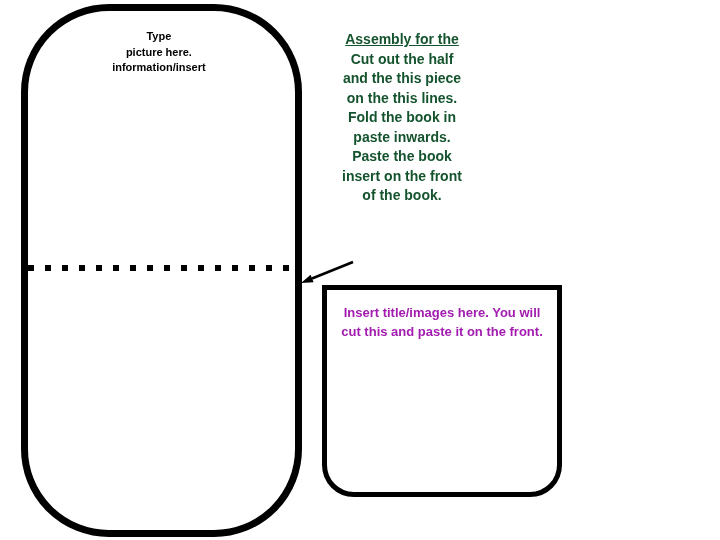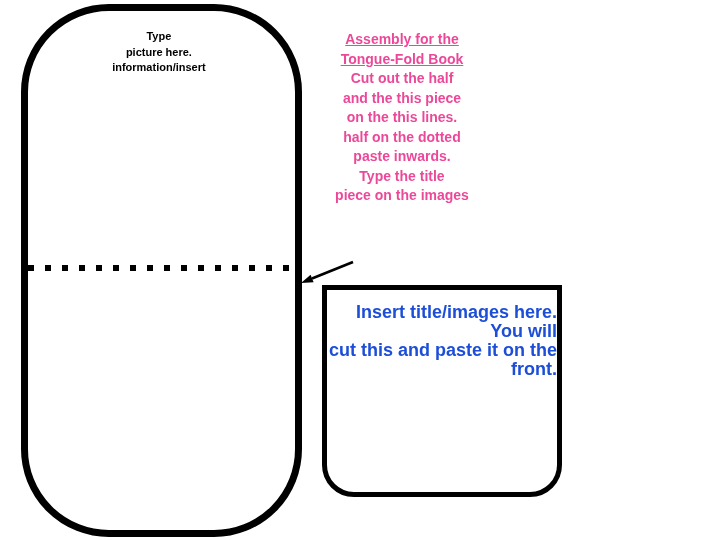--- a/index.html
+++ b/index.html
@@ -63,21 +63,21 @@
   
   .instructions {
     position: absolute;
     left: 332px;
     top: 30px;
     width: 140px;
     text-align: center;
     font-weight: bold;
     font-size: 14px;
     line-height: 19.5px;
-    color: #ec4899;
+    color: #14532d;
   }
   .instructions-title {
     text-decoration: underline;
   }
   
   .title-piece {
     position: absolute;
     left: 322px;
     top: 285px;
     width: 240px;
@@ -85,25 +85,25 @@
     box-sizing: border-box;
     border: 5px solid #000000;
     border-radius: 0 0 32px 32px;
     background: #ffffff;
   }
   .title-piece-placeholder {
     position: absolute;
     top: 13px;
     left: 0;
     right: 0;
-    text-align: right;
+    text-align: center;
     font-weight: bold;
-    font-size: 18px;
+    font-size: 13px;
     line-height: 19px;
-    color: #1d4ed8;
+    color: #a21caf;
     cursor: text;
   }
 </style>
 </head>
 <body>
 
 <div class="canvas">
 
   <div class="book-shape">
     <div class="book-placeholder">
@@ -115,30 +115,30 @@
   </div>
 
   <svg class="fold-arrow" viewBox="0 0 64 36" xmlns="http://www.w3.org/2000/svg">
     <line x1="57" y1="10" x2="16" y2="26.5" stroke="#000000" stroke-width="2.6"></line>
     <polygon points="5,31 14.6,22.8 17.6,30.2" fill="#000000"></polygon>
   </svg>
 
   <div class="instructions">
     <div class="instructions-title">
         <div>Assembly for the</div>
-        <div>Tongue-Fold Book</div>
       </div>
     <div class="instructions-body">
         <div>Cut out the half</div>
         <div>and the this piece</div>
         <div>on the this lines.</div>
-        <div>half on the dotted</div>
+        <div>Fold the book in</div>
         <div>paste inwards.</div>
-        <div>Type the title</div>
-        <div>piece on the images</div>
+        <div>Paste the book</div>
+        <div>insert on the front</div>
+        <div>of the book.</div>
       </div>
   </div>
 
   <div class="title-piece">
     <div class="title-piece-placeholder">
         <div>Insert title/images here. You will</div>
         <div>cut this and paste it on the front.</div>
       </div>
   </div>
 

